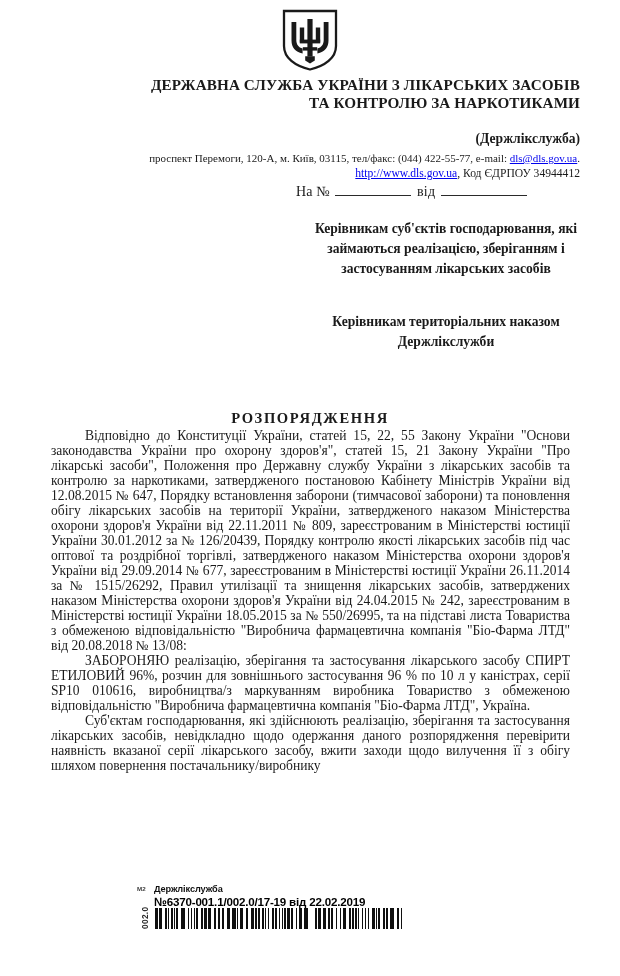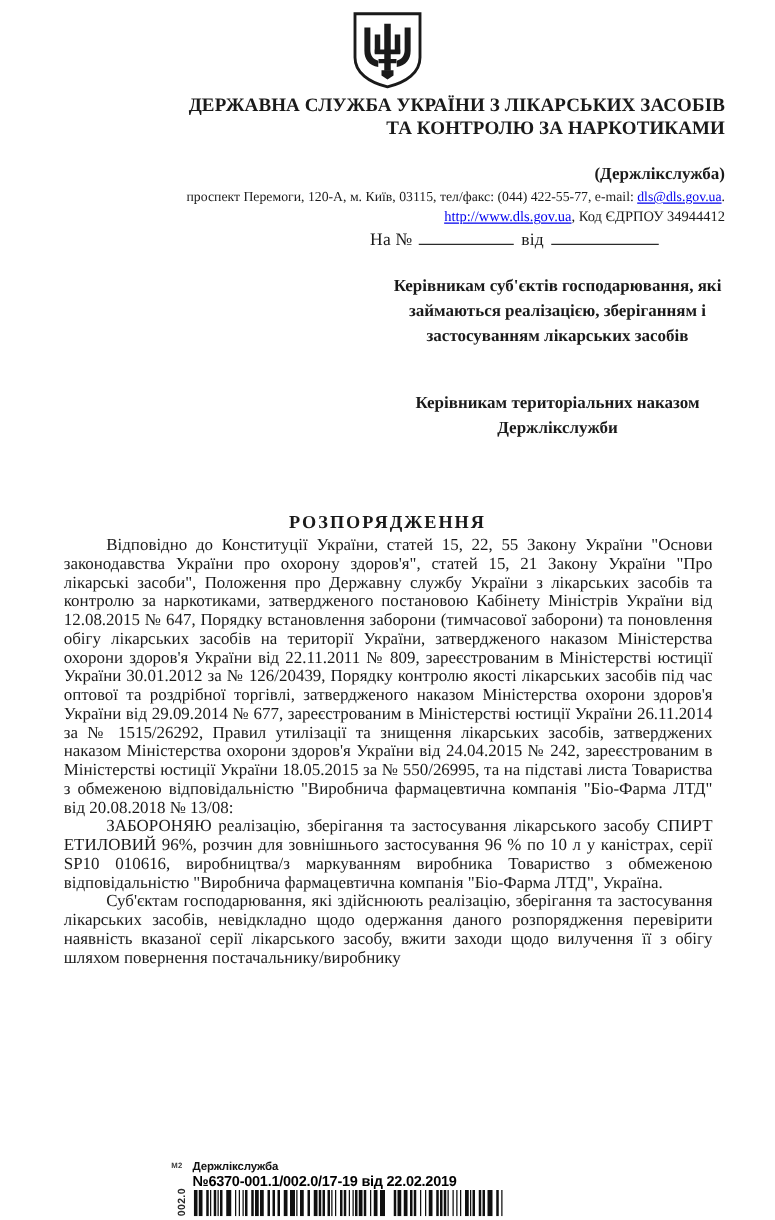--- a/index.html
+++ b/index.html
@@ -134,21 +134,21 @@
     text-align: justify;
   }
   .body-text p.last-line-left {
     text-align-last: left;
   }
 
   
   .stamp {
     position: absolute;
     left: 137px;
-    top: 928px;
+    top: 884px;
     width: 300px;
     height: 46px;
   }
   .stamp-m2 {
     position: absolute;
     left: 0;
     top: 1px;
     font-family: "Liberation Sans", sans-serif;
     font-size: 6.2px;
     font-weight: bold;

